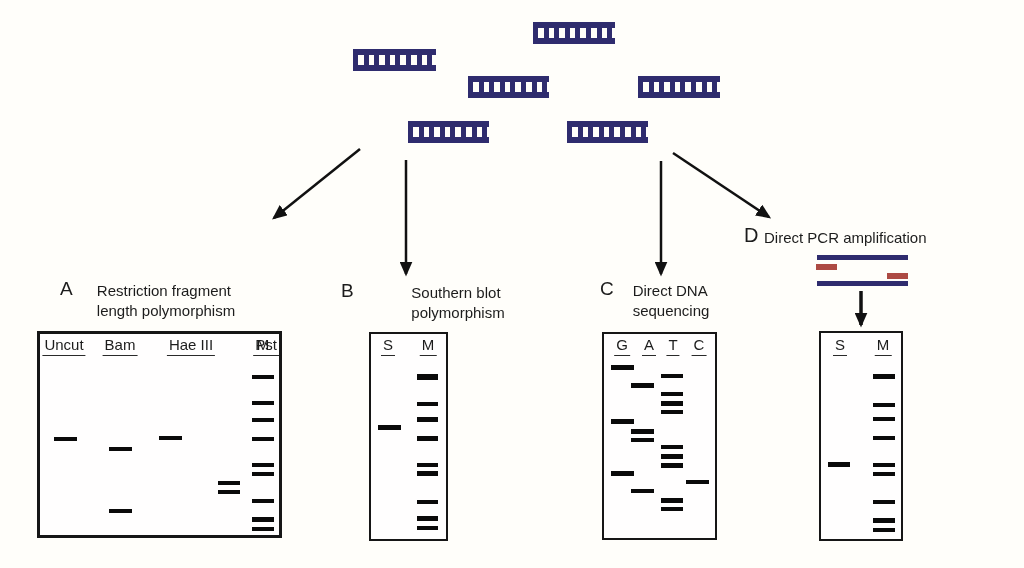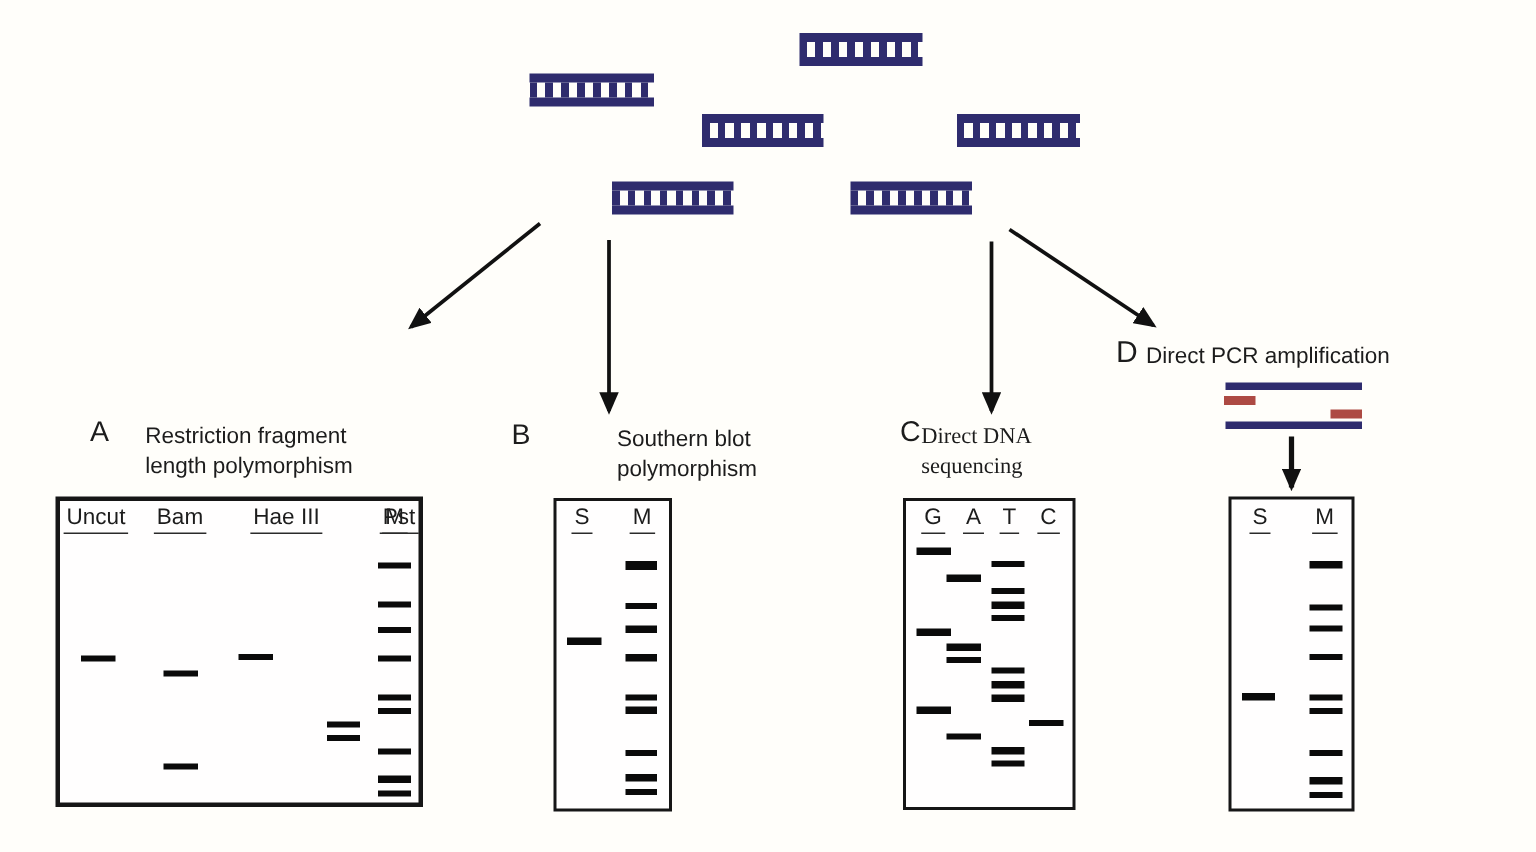--- a/index.html
+++ b/index.html
@@ -64,21 +64,21 @@
   <div class="gel-box thick" id="box-a" style="left: 37px; top: 331px; width: 245px; height: 207px;"></div>
 
   <span class="panel-letter" style="left:341px;top:281px;">B</span>
   <span class="panel-title" style="left:418px;top:283px;margin-left:40px;">
     <span class="panel-title-line">Southern blot</span>
     <span class="panel-title-line">polymorphism</span>
   </span>
   <div class="gel-box" id="box-b" style="left: 369px; top: 332px; width: 79px; height: 209px;"></div>
 
   <span class="panel-letter" style="left:600px;top:279px;">C</span>
-  <span class="panel-title" style="left:651px;top:281px;font-family:Liberation Serif, serif;">
+  <span class="panel-title" style="left:671px;top:281px;">
     <span class="panel-title-line">Direct DNA</span>
     <span class="panel-title-line">sequencing</span>
   </span>
   <div class="gel-box" id="box-c" style="left: 602px; top: 332px; width: 115px; height: 208px;"></div>
 
   <span class="panel-letter" style="left:744px;top:225px;font-size:20px;">D</span>
   <span class="panel-title-single" style="left:764px;top:228px;">Direct PCR amplification</span>
   <div class="gel-box" id="box-d" style="left: 819px; top: 331px; width: 84px; height: 210px;"></div>
 
 <div class="dna" style="left: 533px; top: 22px; width: 82px; height: 22px;"></div>

